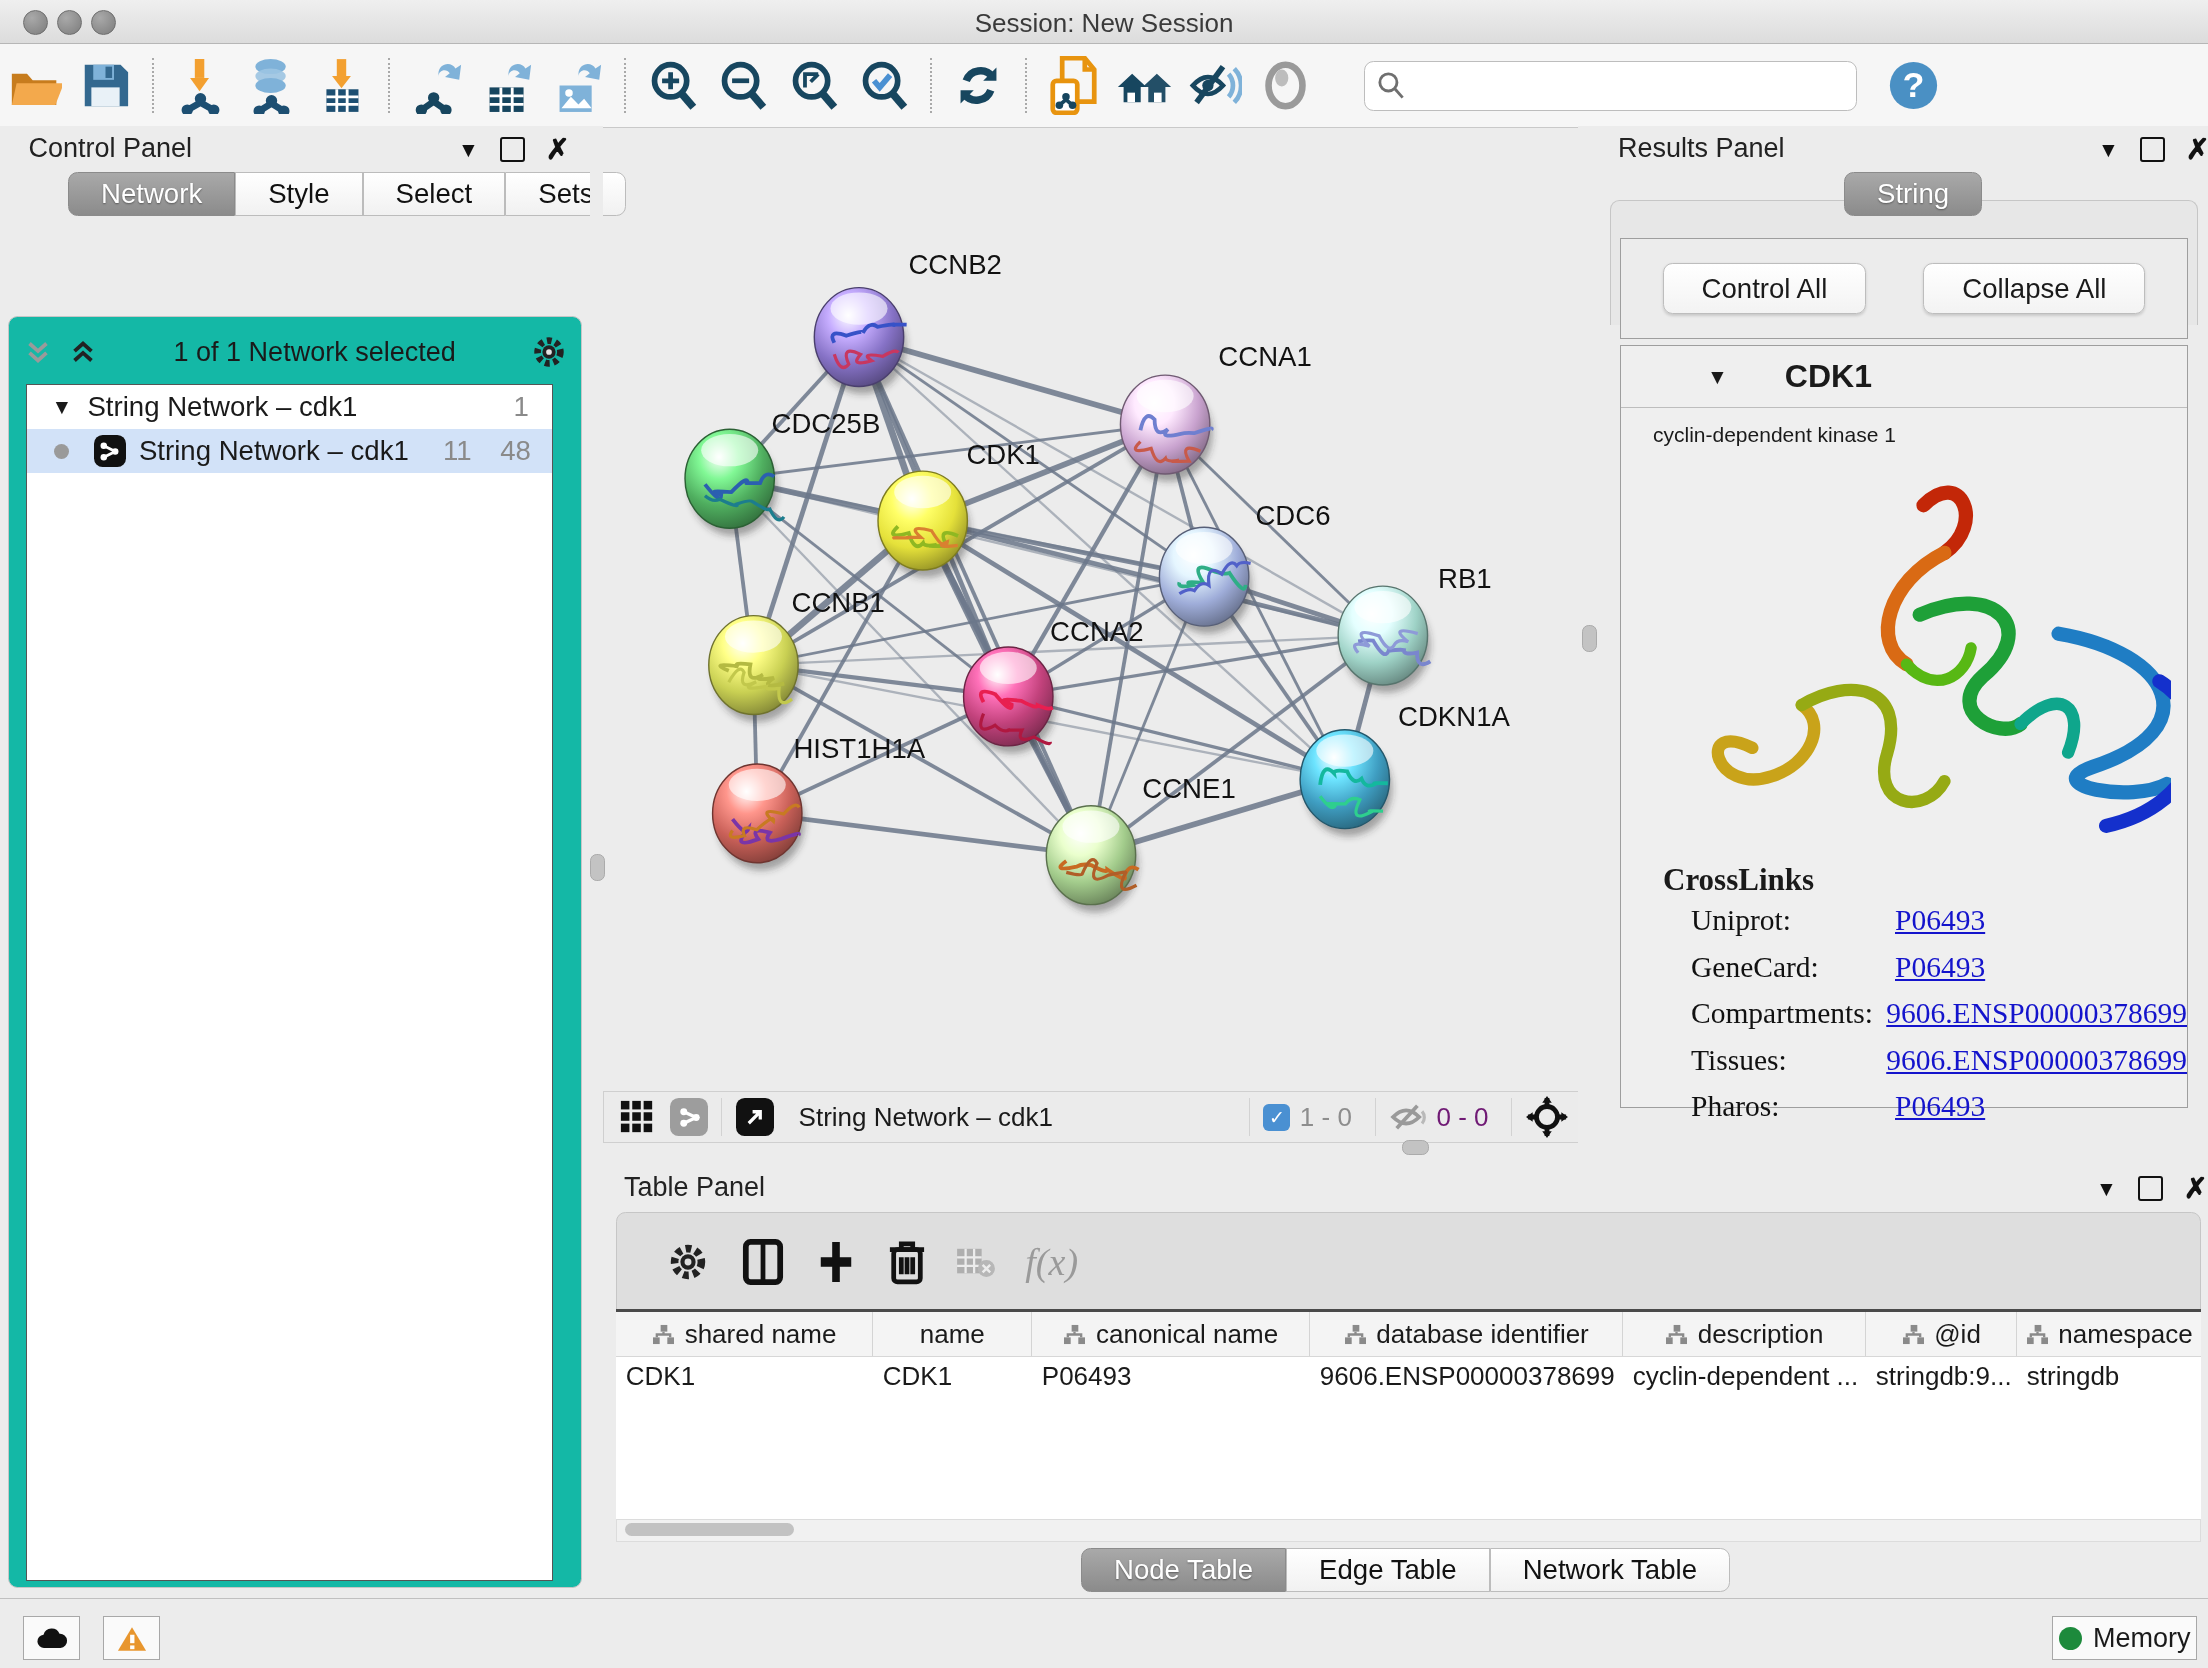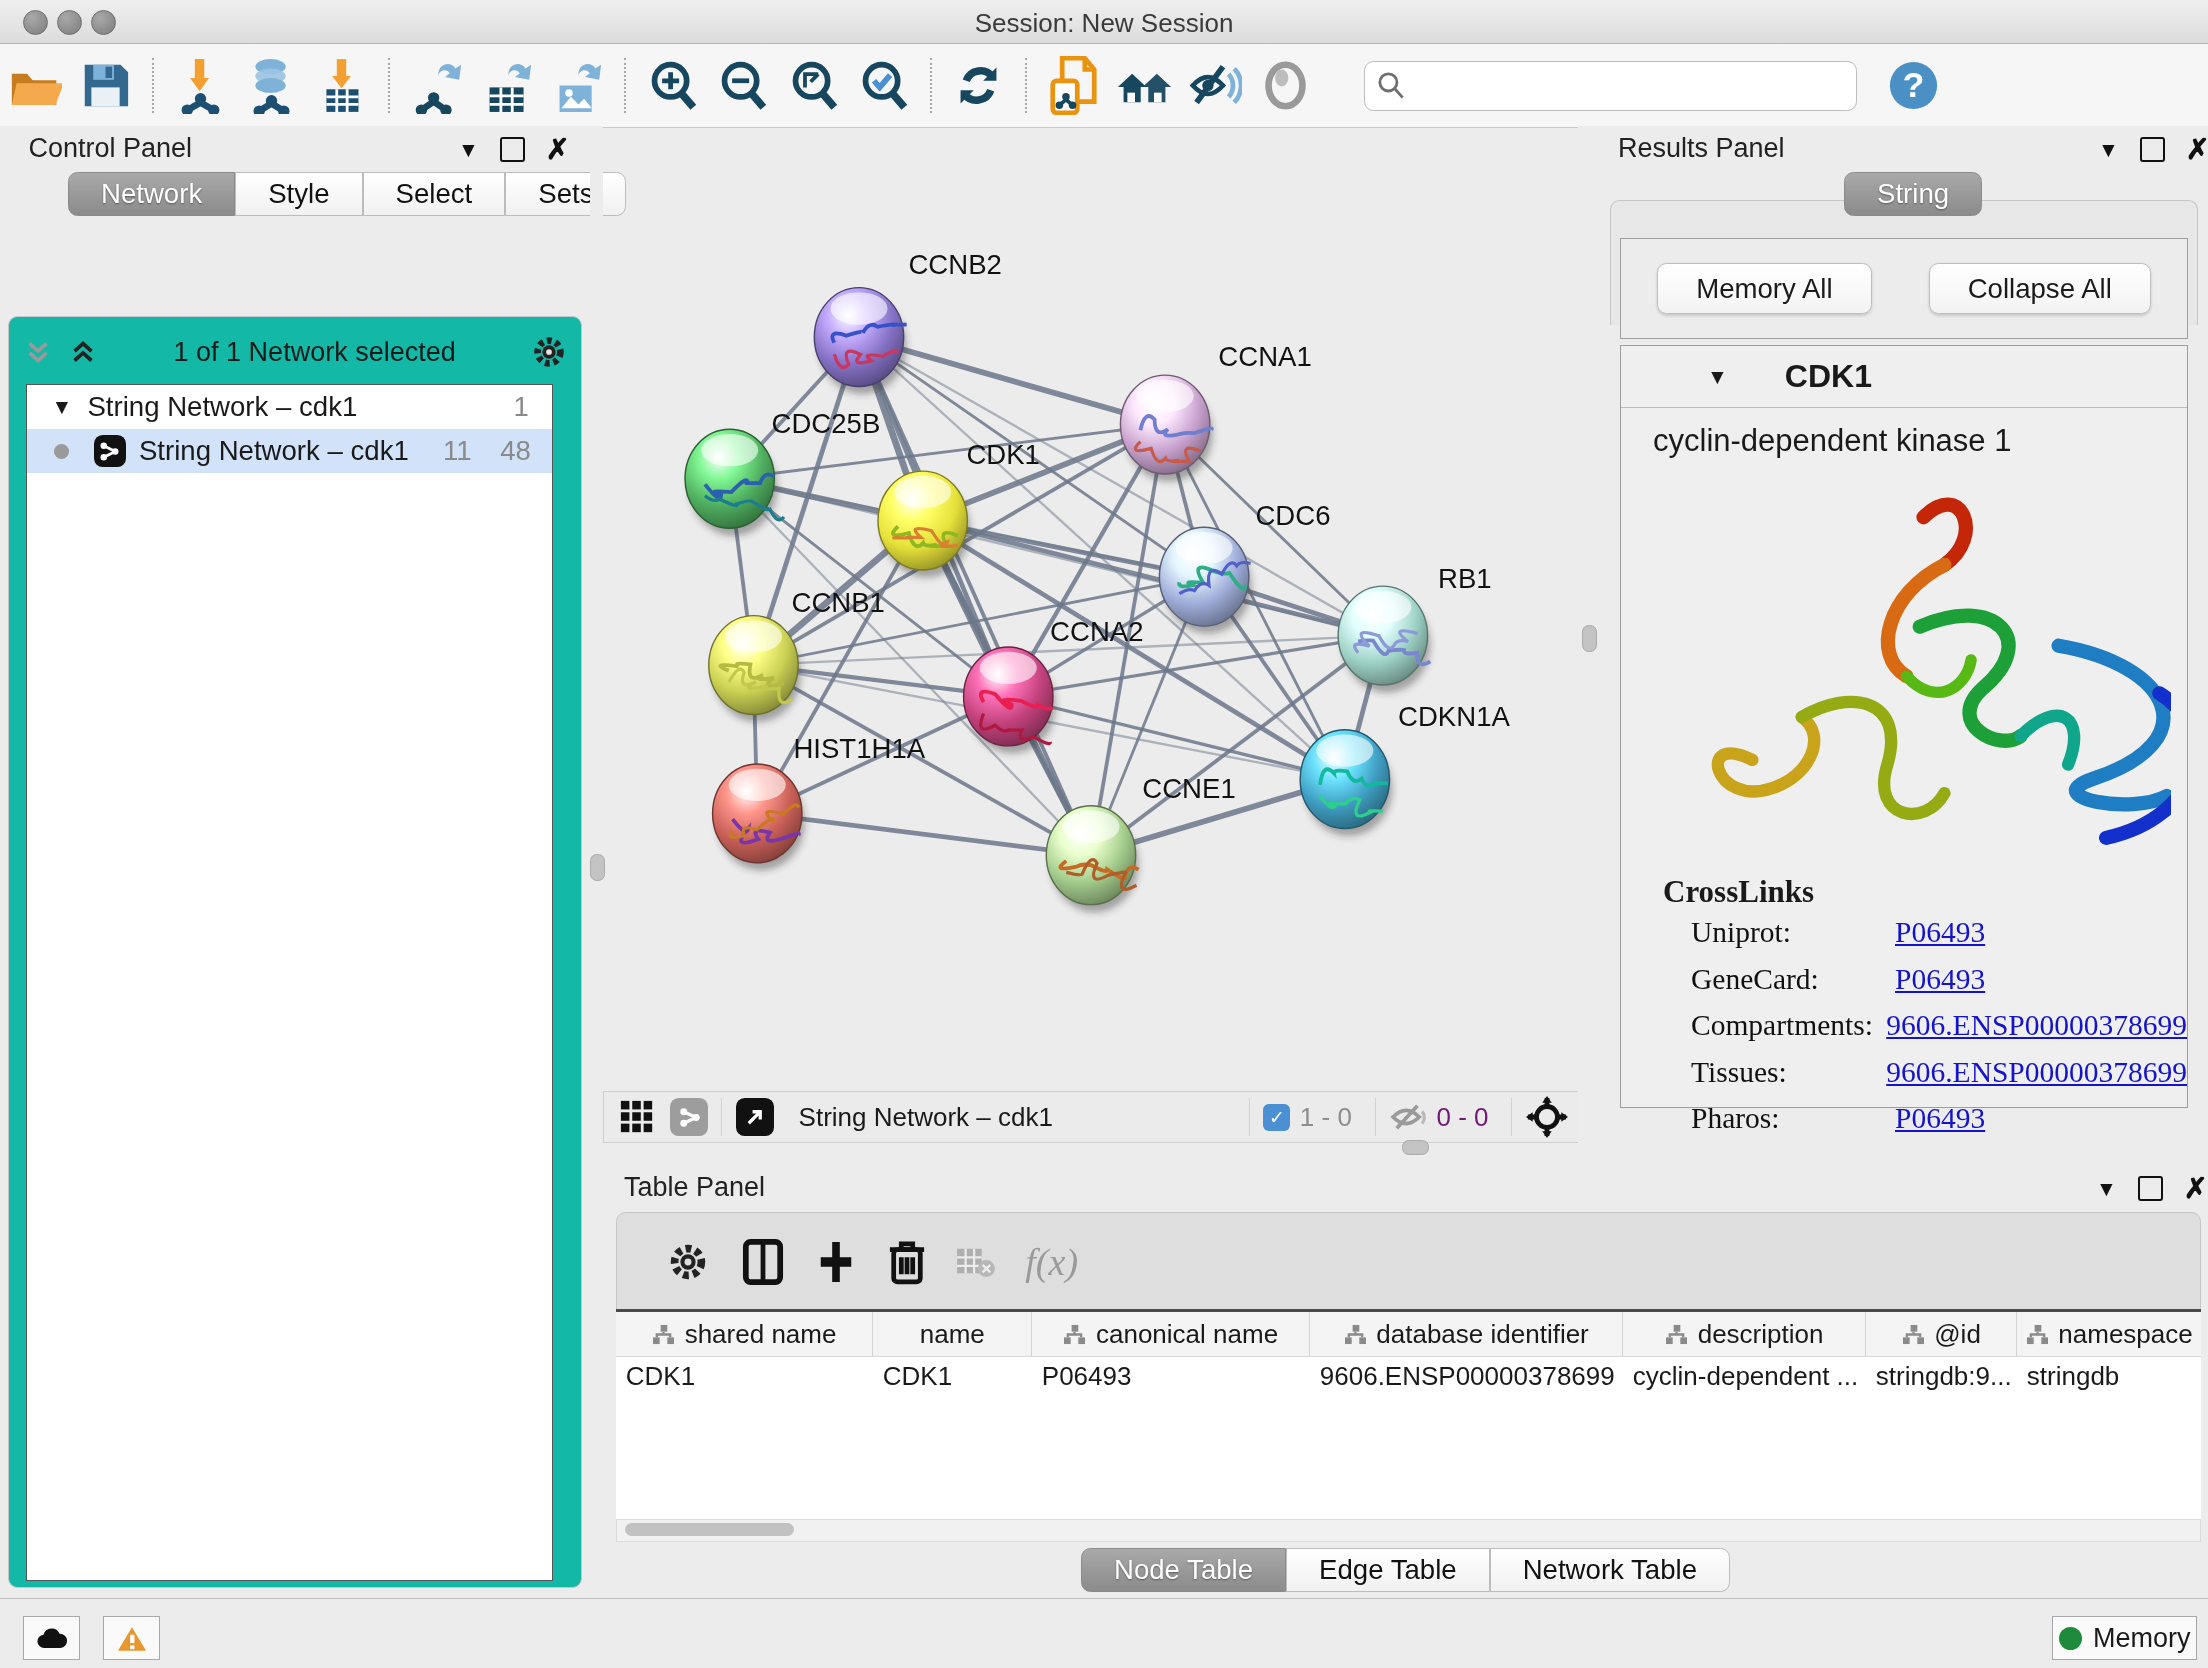--- a/index.html
+++ b/index.html
@@ -56,21 +56,21 @@
      border:1px solid #c6c6c6;border-radius:9.5px 9.5px 0 0;border-bottom:none;}
   #rp-btnbox{position:absolute;left:21px;right:21px;top:112px;height:99px;background:#ececec;
      border:1.9px solid #9e9e9e;display:flex;align-items:center;justify-content:center;gap:57px;}
   .rp-btn{height:49px;padding:0 38px;background:linear-gradient(#ffffff,#f3f3f3);
      border:1px solid #bdbdbd;border-radius:9.5px;font-size:27.6px;display:flex;align-items:center;
      box-shadow:0 1.9px 2.9px rgba(0,0,0,.15);}
   #rp-content{position:absolute;left:21px;right:21px;top:219px;height:761px;background:#efefef;
      border:1.9px solid #9e9e9e;}
   #rp-gene-head{height:61px;border-bottom:1.9px solid #bdbdbd;display:flex;align-items:center;}
   #rp-gene-name{font-size:32px;font-weight:bold;}
-  #rp-desc{font-size:31px;padding:15px 0 0 32px;}
+  #rp-desc{font-size:21px;padding:15px 0 0 32px;}
   .xl-title{font-family:"Liberation Serif",serif;font-weight:bold;font-size:31px;padding-left:42px;}
   .xl-row{display:flex;font-family:"Liberation Serif",serif;font-size:29.5px;padding:6.7px 0 6.7px 70px;}
   .xl-label{width:204px;color:#111;}
   .xl-link{color:#1414cc;text-decoration:underline;}
   
   #table-panel{position:absolute;left:603px;top:1163px;width:1605px;height:435px;background:#ececec;}
   #tp-toolbar{position:absolute;left:13.3px;right:6.7px;top:49px;height:97px;background:#dedede;
      border:1px solid #c6c6c6;border-radius:9.5px 9.5px 0 0;display:flex;align-items:center;padding-left:22px;}
   #tp-table{position:absolute;left:13.3px;right:6.7px;top:146px;height:209px;background:#fff;
      border-top:3.8px solid #4a4a4a;overflow:hidden;}
@@ -611,21 +611,21 @@
     <div class="ph-icons" style="left:499px;top:11.4px">
       <span class="ph-tri">▼</span>
       <span class="ph-box"></span>
       <span class="ph-x">✗</span>
     </div>
     <div class="seg" style="position:absolute;left:245px;top:46px;z-index:2">
       <div class="segbtn sel" style="border-radius:9.5px">String</div>
     </div>
     <div id="rp-outer"></div>
     <div id="rp-btnbox">
-      <div class="rp-btn">Memory All</div>
+      <div class="rp-btn">Control All</div>
       <div class="rp-btn">Collapse All</div>
     </div>
     <div id="rp-content">
       <div id="rp-gene-head">
         <span style="margin:0 57px 0 86px;font-size:21px">▼</span>
         <span id="rp-gene-name">CDK1</span>
       </div>
       <div id="rp-desc">cyclin-dependent kinase 1</div>
       <svg width="533" height="409" viewBox="0 0 560 430" style="display:block;margin:5.7px auto 0">
         <g fill="none" stroke-linecap="round">

